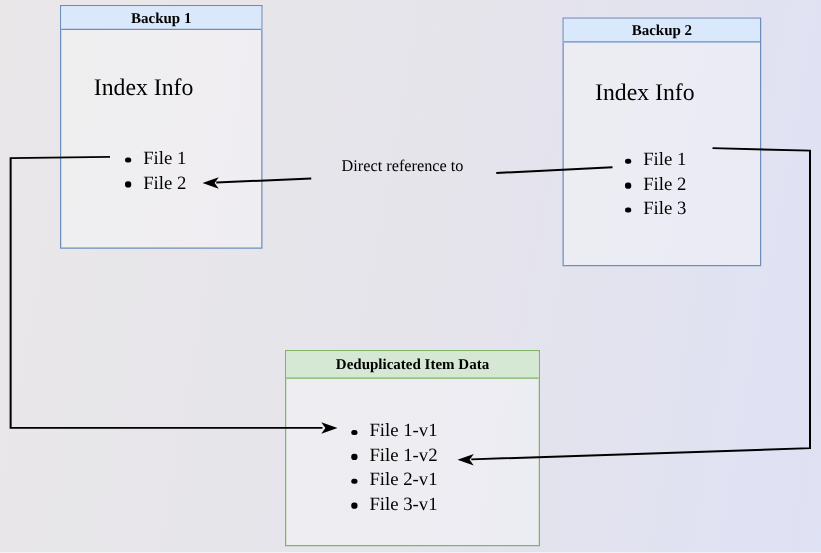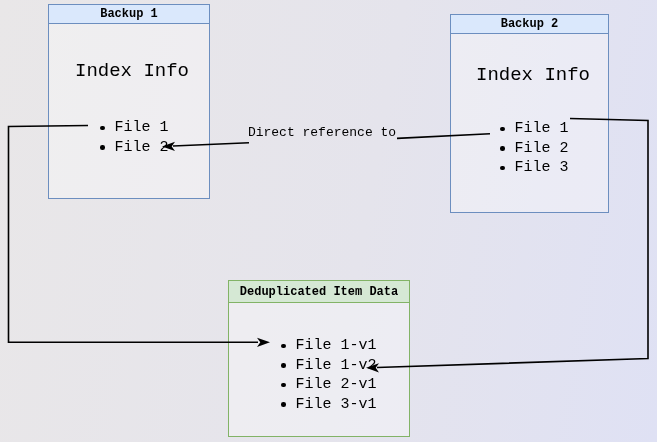--- a/index.html
+++ b/index.html
@@ -1,19 +1,19 @@
 <!DOCTYPE html>
 <html><head>
 <meta charset="utf-8">
 <style>
   html,body { margin:0; padding:0; }
   .canvas {
     position:relative; width:657px; height:442px; overflow:hidden;
     background:linear-gradient(100deg,#e9e7e8 0%,#e5e4ec 55%,#dfe1f4 100%);
-    font-family:Liberation Mono, monospace; color:#000;
+    font-family:Liberation Serif, serif; color:#000;
   }
   .box {
     position:absolute; box-sizing:border-box;
     border:1.5px solid; background:rgba(255,255,255,0.33);
   }
   .box.blue  { border-color:#6c8ebf; }
   .box.green { border-color:#82b366; }
   .hdr {
     position:absolute; left:0; right:0; top:0; box-sizing:border-box;
     display:flex; align-items:center; justify-content:center;
@@ -67,21 +67,21 @@
         <span class="dot"></span>
         <span>File 2</span>
       </li>
       <li>
         <span class="dot"></span>
         <span>File 3</span>
       </li>
     </ul>
   </div>
 
-  <div class="box green" style="left:228px;top:280px;width:182px;height:157px">
+  <div class="box green" style="left:228px;top:280px;width:204px;height:157px">
     <div class="hdr green">
       <span>Deduplicated Item Data</span>
     </div>
     <ul class="items" style="left:52px;top:55px">
       <li>
         <span class="dot"></span>
         <span>File 1-v1</span>
       </li>
       <li>
         <span class="dot"></span>

